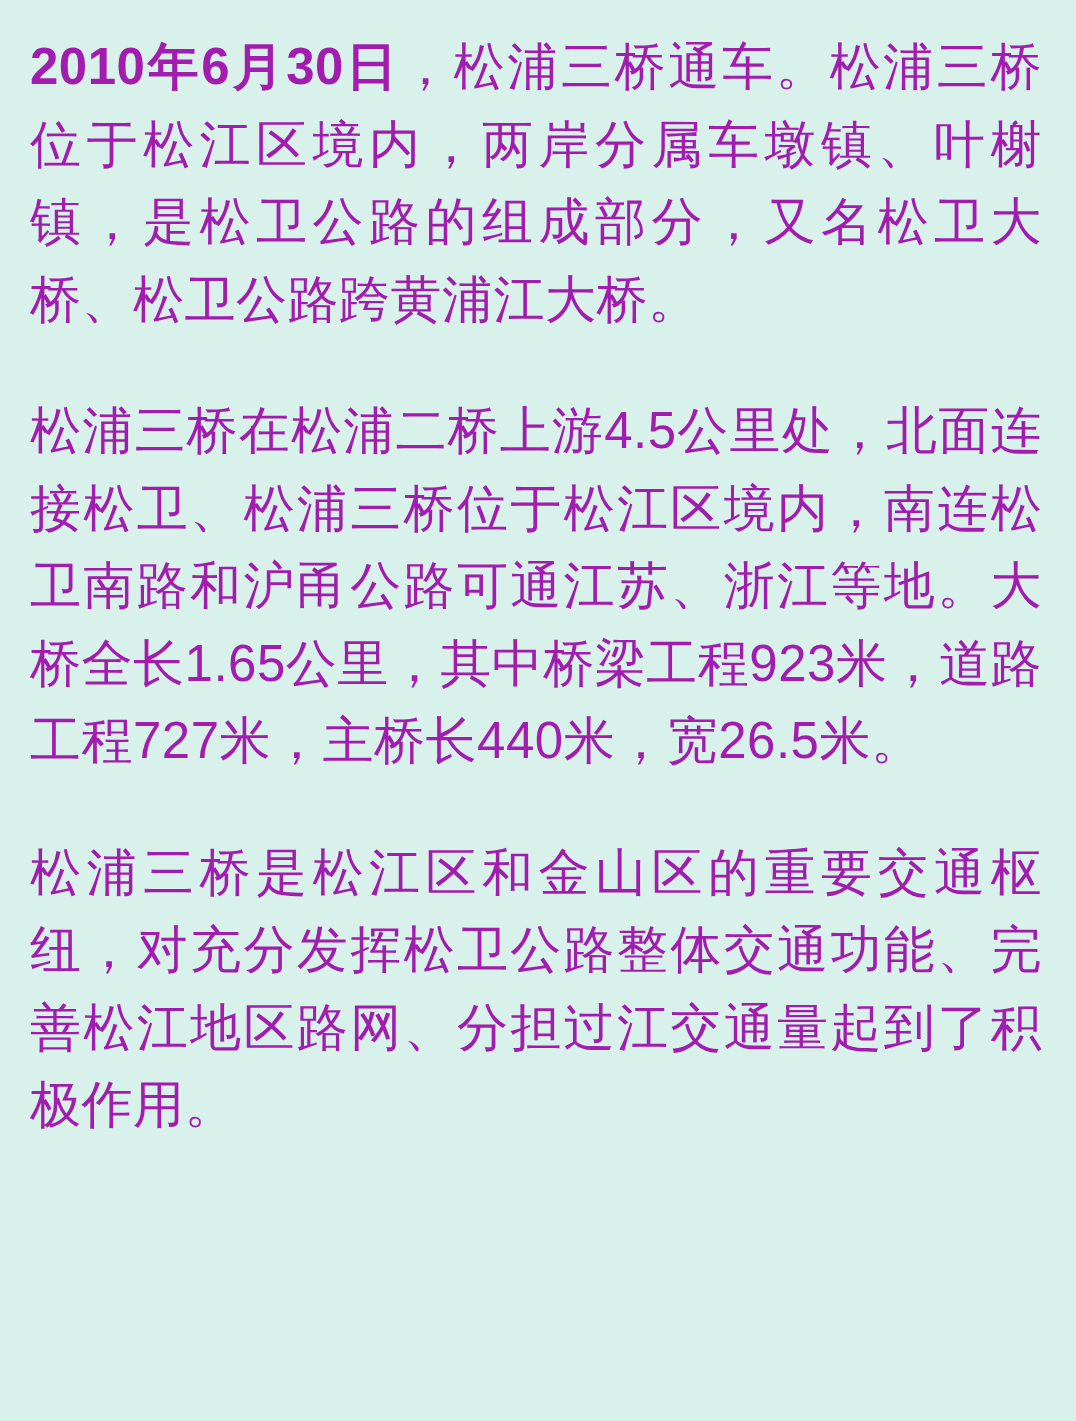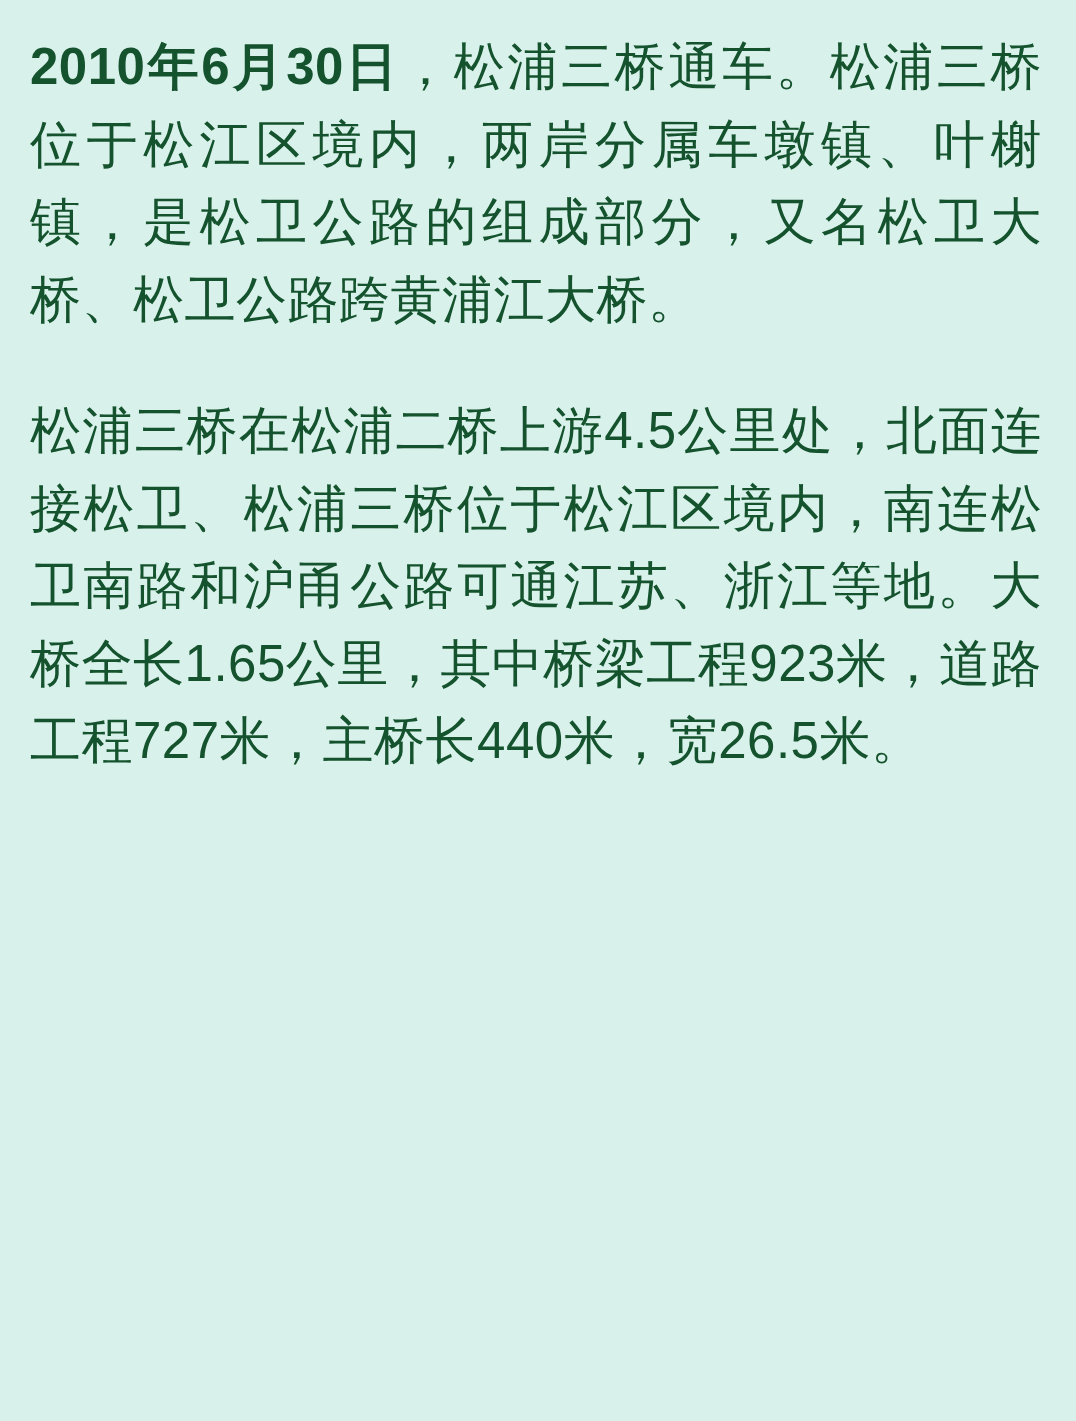--- a/index.html
+++ b/index.html
@@ -14,21 +14,21 @@
     overflow: hidden;
   }
   .article {
     box-sizing: border-box;
     width: 100%;
     height: 100%;
     padding: 28px 34px 0 30px;
     background: #d8f1eb;
   }
   .para {
-    color: #14532d;
+    color: #a21caf;
     font-size: 51px;
     line-height: 1.52;
     letter-spacing: 0.5px;
     text-align: justify;
     text-justify: inter-ideograph;
     margin: 0 0 54px 0;
     word-break: break-all;
   }
   .para:last-child {
     margin-bottom: 0;
@@ -44,14 +44,15 @@
 <body>
 
 <div class="article">
 
   <p class="para lead">
     <span class="strong">2010年6月30日</span><span>，松浦三桥通车。松浦三桥位于松江区境内，两岸分属车墩镇、叶榭镇，是松卫公路的组成部分，又名松卫大桥、松卫公路跨黄浦江大桥。</span>
   </p>
 
   <p class="para">松浦三桥在松浦二桥上游4.5公里处，北面连接松卫、松浦三桥位于松江区境内，南连松卫南路和沪甬公路可通江苏、浙江等地。大桥全长1.65公里，其中桥梁工程923米，道路工程727米，主桥长440米，宽26.5米。</p>
 
+  <p class="para">松浦三桥是松江区和金山区的重要交通枢纽，对充分发挥松卫公路整体交通功能、完善松江地区路网、分担过江交通量起到了积极作用。</p>
 
 </div>
 
 </body></html>

